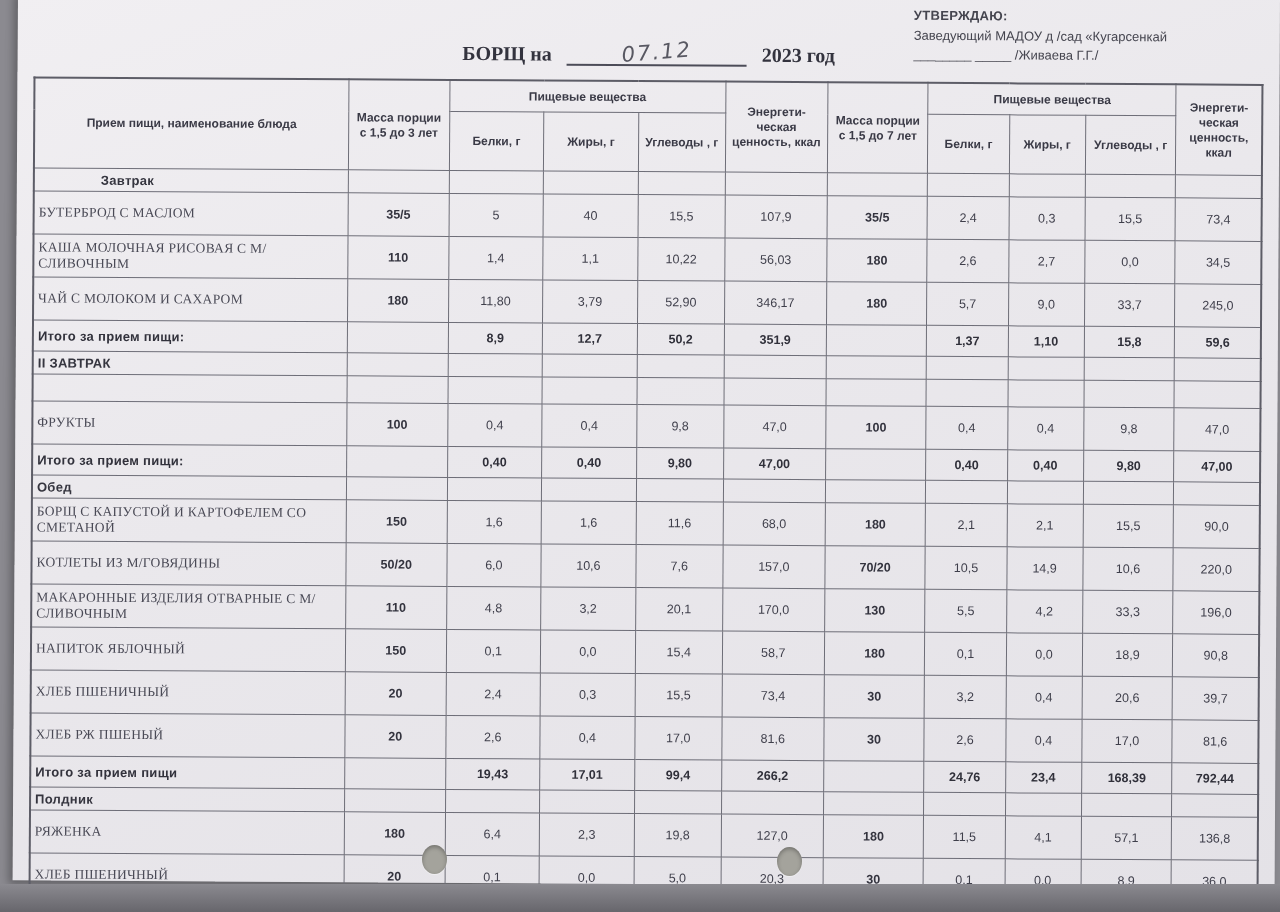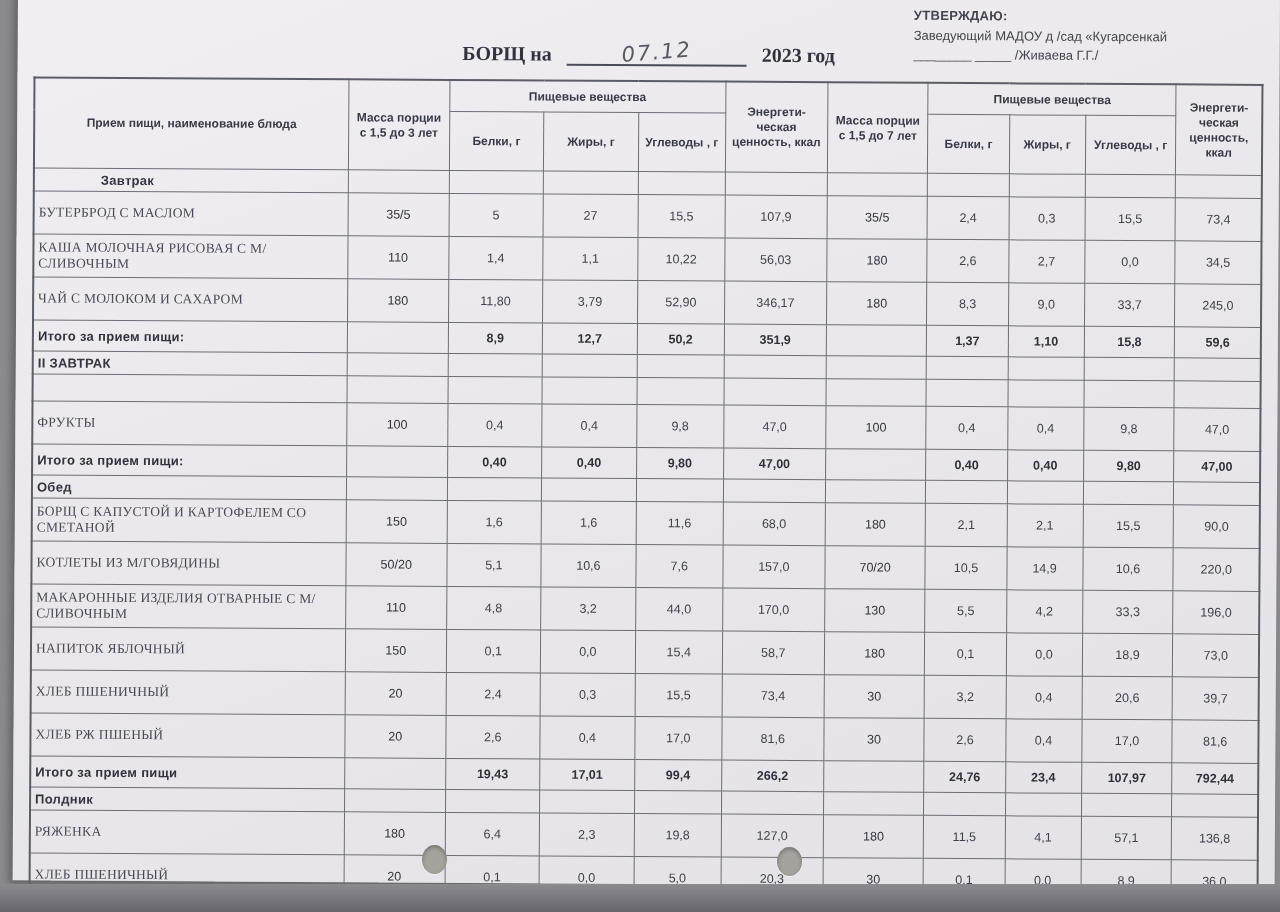--- a/index.html
+++ b/index.html
@@ -53,21 +53,21 @@
     line-height:1.25;
   }
   thead tr.h1 th{height:26px;}
   thead tr.h2 th{height:54px;}
   td.c-name{
     text-align:left;padding-left:7px;
     font-family:"Liberation Serif",serif;font-size:13.5px;color:#4a4a56;
     letter-spacing:.3px;
   }
   td.c-val{text-align:center;color:#3f3f4b;}
-  td.c-mass{font-weight:normal;color:#33333e;}
+  td.c-mass{font-weight:bold;color:#33333e;}
   tr.row-section td{height:18px;}
   tr.row-section td.c-name{
     font-family:"Liberation Sans",sans-serif;font-weight:bold;font-size:13px;color:#35353f;
   }
   tbody tr:first-child td.c-name{padding-left:66px;}
   tr.row-dish td{height:38px;}
   tr.row-empty td{height:22px;}
   tr.row-total td{height:26px;}
   tr.row-total td.c-name{
     font-family:"Liberation Sans",sans-serif;font-weight:bold;font-size:13px;color:#32323c;
@@ -142,21 +142,21 @@
           <td class="c-val c-mass"></td>
           <td class="c-val"></td>
           <td class="c-val"></td>
           <td class="c-val"></td>
           <td class="c-val"></td>
         </tr>
         <tr class="row-dish">
           <td class="c-name">БУТЕРБРОД С МАСЛОМ</td>
           <td class="c-val c-mass">35/5</td>
           <td class="c-val">5</td>
-          <td class="c-val">27</td>
+          <td class="c-val">40</td>
           <td class="c-val">15,5</td>
           <td class="c-val">107,9</td>
           <td class="c-val c-mass">35/5</td>
           <td class="c-val">2,4</td>
           <td class="c-val">0,3</td>
           <td class="c-val">15,5</td>
           <td class="c-val">73,4</td>
         </tr>
         <tr class="row-dish">
           <td class="c-name">КАША МОЛОЧНАЯ РИСОВАЯ С М/ СЛИВОЧНЫМ</td>
@@ -172,21 +172,21 @@
           <td class="c-val">34,5</td>
         </tr>
         <tr class="row-dish">
           <td class="c-name">ЧАЙ С МОЛОКОМ И САХАРОМ</td>
           <td class="c-val c-mass">180</td>
           <td class="c-val">11,80</td>
           <td class="c-val">3,79</td>
           <td class="c-val">52,90</td>
           <td class="c-val">346,17</td>
           <td class="c-val c-mass">180</td>
-          <td class="c-val">8,3</td>
+          <td class="c-val">5,7</td>
           <td class="c-val">9,0</td>
           <td class="c-val">33,7</td>
           <td class="c-val">245,0</td>
         </tr>
         <tr class="row-total">
           <td class="c-name">Итого за прием пищи:</td>
           <td class="c-val c-mass"></td>
           <td class="c-val">8,9</td>
           <td class="c-val">12,7</td>
           <td class="c-val">50,2</td>
@@ -271,55 +271,55 @@
           <td class="c-val">68,0</td>
           <td class="c-val c-mass">180</td>
           <td class="c-val">2,1</td>
           <td class="c-val">2,1</td>
           <td class="c-val">15,5</td>
           <td class="c-val">90,0</td>
         </tr>
         <tr class="row-dish">
           <td class="c-name">КОТЛЕТЫ  ИЗ М/ГОВЯДИНЫ</td>
           <td class="c-val c-mass">50/20</td>
-          <td class="c-val">5,1</td>
+          <td class="c-val">6,0</td>
           <td class="c-val">10,6</td>
           <td class="c-val">7,6</td>
           <td class="c-val">157,0</td>
           <td class="c-val c-mass">70/20</td>
           <td class="c-val">10,5</td>
           <td class="c-val">14,9</td>
           <td class="c-val">10,6</td>
           <td class="c-val">220,0</td>
         </tr>
         <tr class="row-dish">
           <td class="c-name">МАКАРОННЫЕ ИЗДЕЛИЯ ОТВАРНЫЕ С М/СЛИВОЧНЫМ</td>
           <td class="c-val c-mass">110</td>
           <td class="c-val">4,8</td>
           <td class="c-val">3,2</td>
-          <td class="c-val">44,0</td>
+          <td class="c-val">20,1</td>
           <td class="c-val">170,0</td>
           <td class="c-val c-mass">130</td>
           <td class="c-val">5,5</td>
           <td class="c-val">4,2</td>
           <td class="c-val">33,3</td>
           <td class="c-val">196,0</td>
         </tr>
         <tr class="row-dish">
           <td class="c-name">НАПИТОК ЯБЛОЧНЫЙ</td>
           <td class="c-val c-mass">150</td>
           <td class="c-val">0,1</td>
           <td class="c-val">0,0</td>
           <td class="c-val">15,4</td>
           <td class="c-val">58,7</td>
           <td class="c-val c-mass">180</td>
           <td class="c-val">0,1</td>
           <td class="c-val">0,0</td>
           <td class="c-val">18,9</td>
-          <td class="c-val">73,0</td>
+          <td class="c-val">90,8</td>
         </tr>
         <tr class="row-dish">
           <td class="c-name">ХЛЕБ ПШЕНИЧНЫЙ</td>
           <td class="c-val c-mass">20</td>
           <td class="c-val">2,4</td>
           <td class="c-val">0,3</td>
           <td class="c-val">15,5</td>
           <td class="c-val">73,4</td>
           <td class="c-val c-mass">30</td>
           <td class="c-val">3,2</td>
@@ -343,21 +343,21 @@
         <tr class="row-total">
           <td class="c-name">Итого за прием пищи</td>
           <td class="c-val c-mass"></td>
           <td class="c-val">19,43</td>
           <td class="c-val">17,01</td>
           <td class="c-val">99,4</td>
           <td class="c-val">266,2</td>
           <td class="c-val c-mass"></td>
           <td class="c-val">24,76</td>
           <td class="c-val">23,4</td>
-          <td class="c-val">107,97</td>
+          <td class="c-val">168,39</td>
           <td class="c-val">792,44</td>
         </tr>
         <tr class="row-section">
           <td class="c-name">Полдник</td>
           <td class="c-val c-mass"></td>
           <td class="c-val"></td>
           <td class="c-val"></td>
           <td class="c-val"></td>
           <td class="c-val"></td>
           <td class="c-val c-mass"></td>

